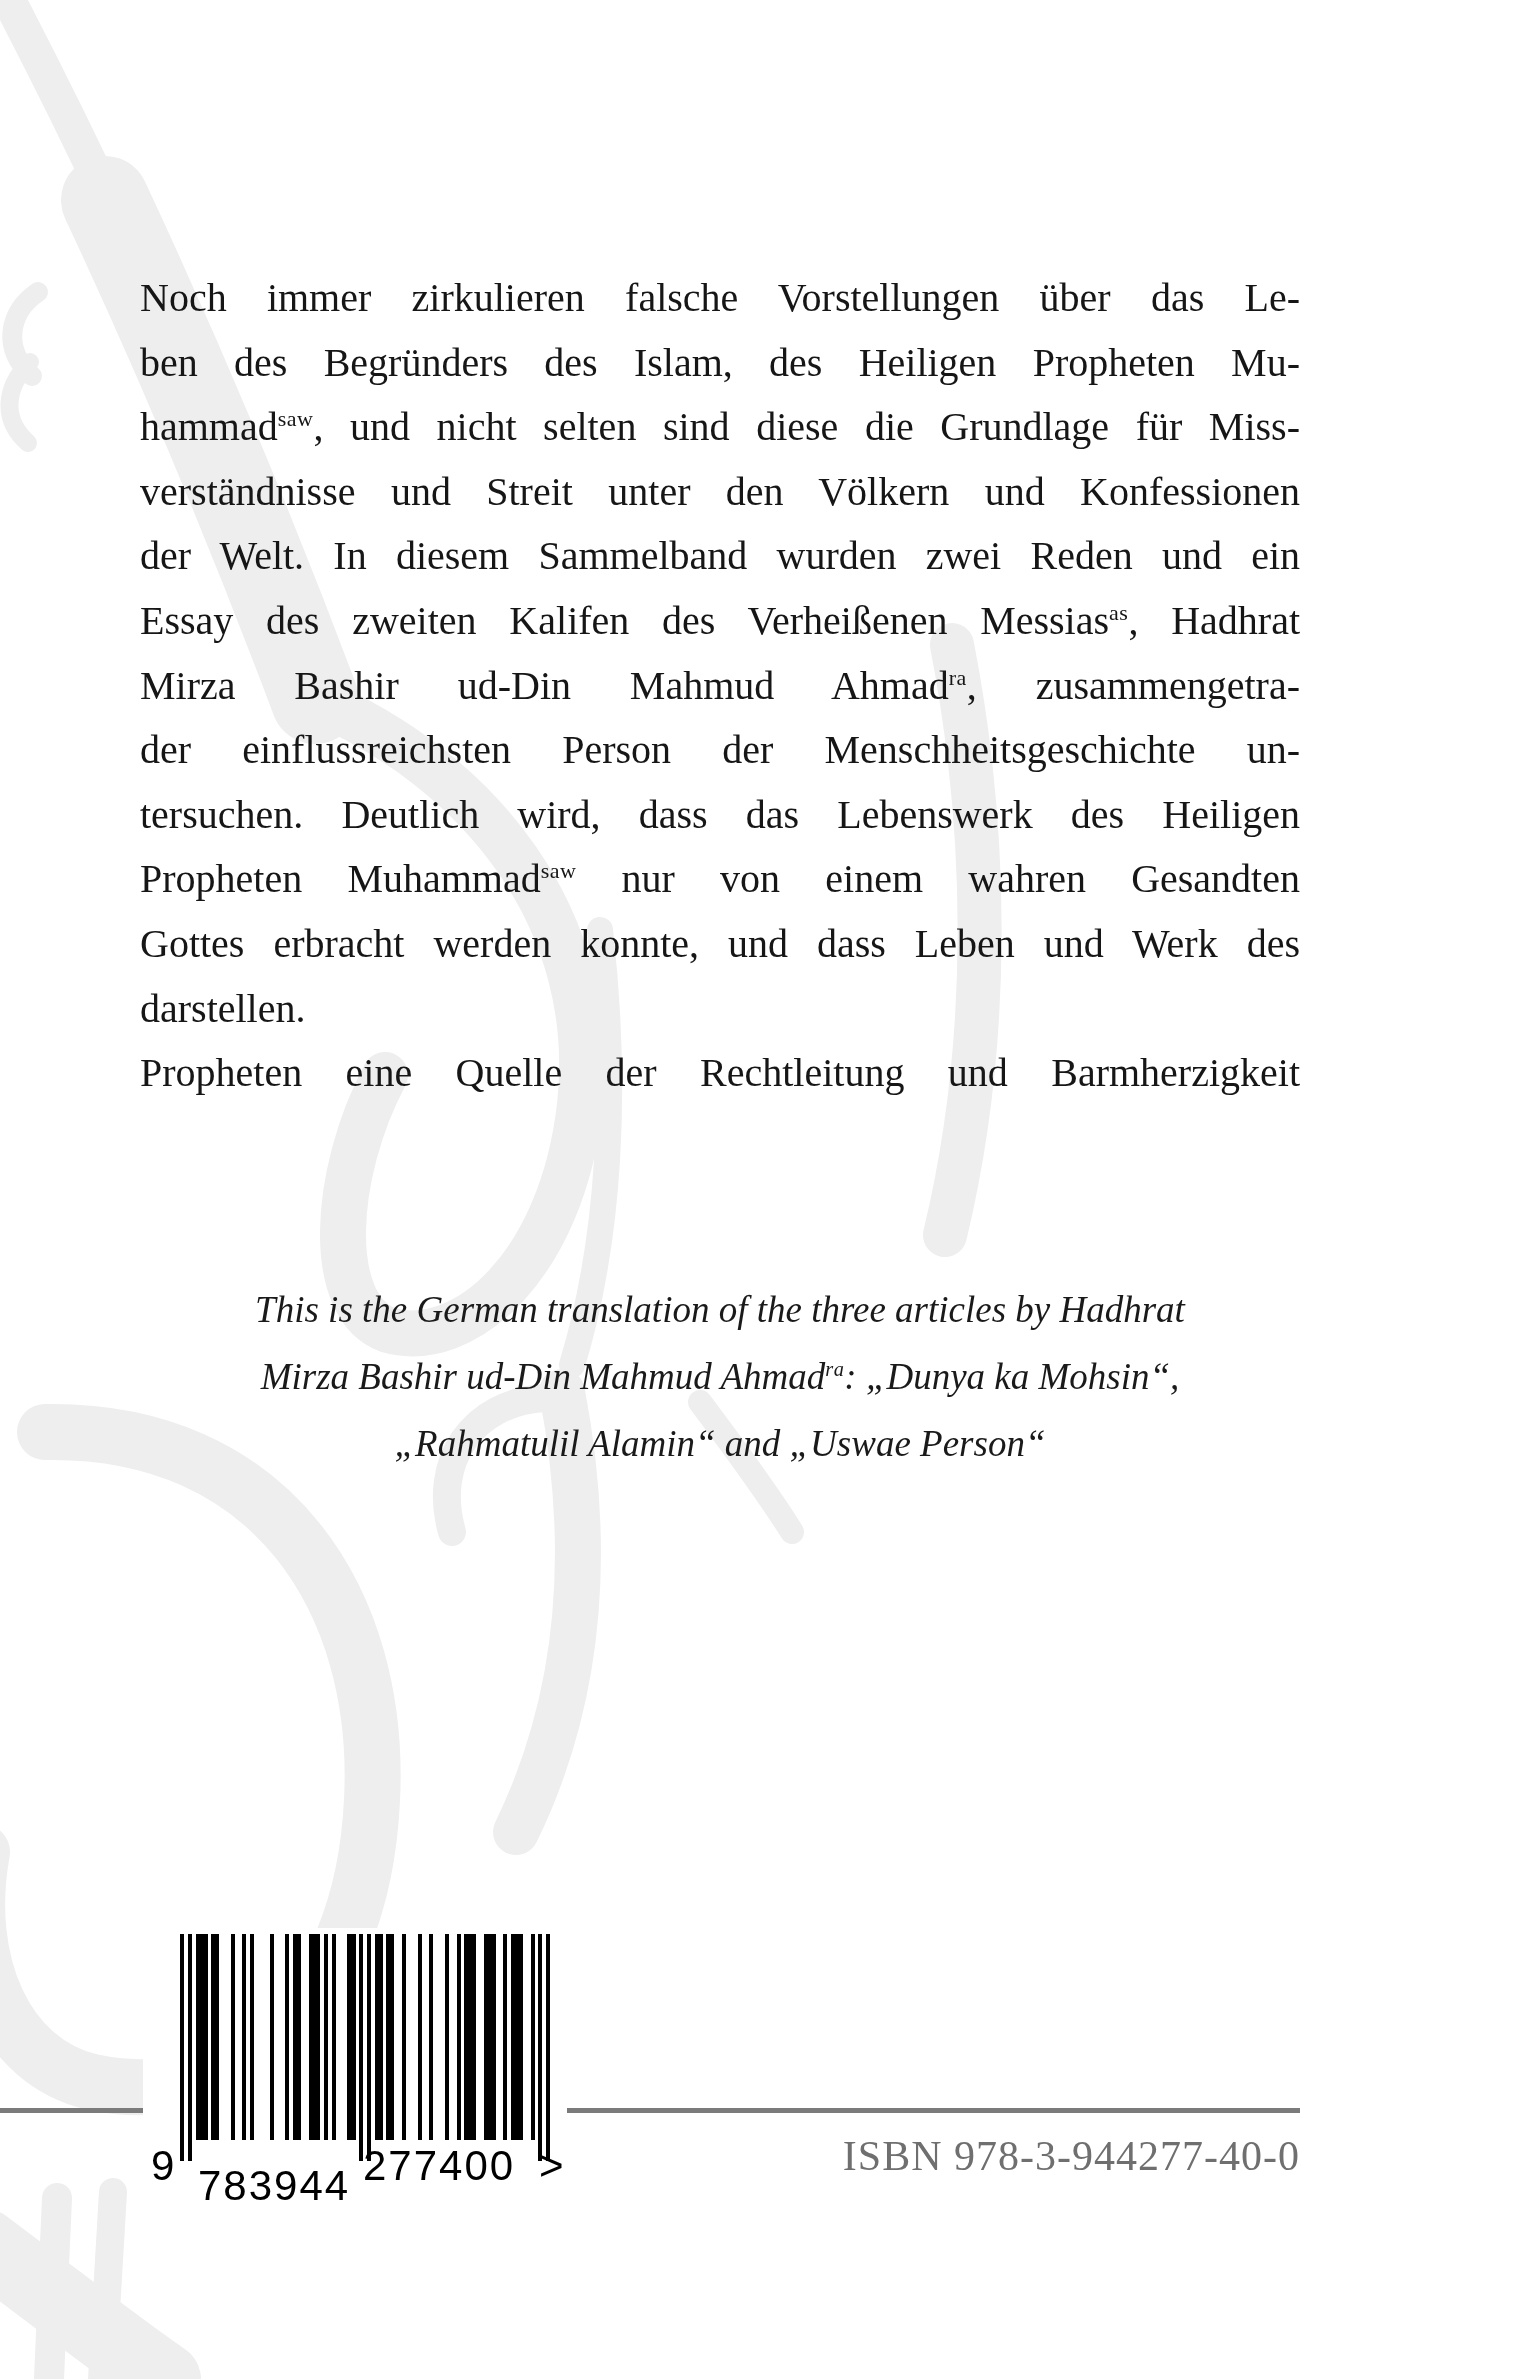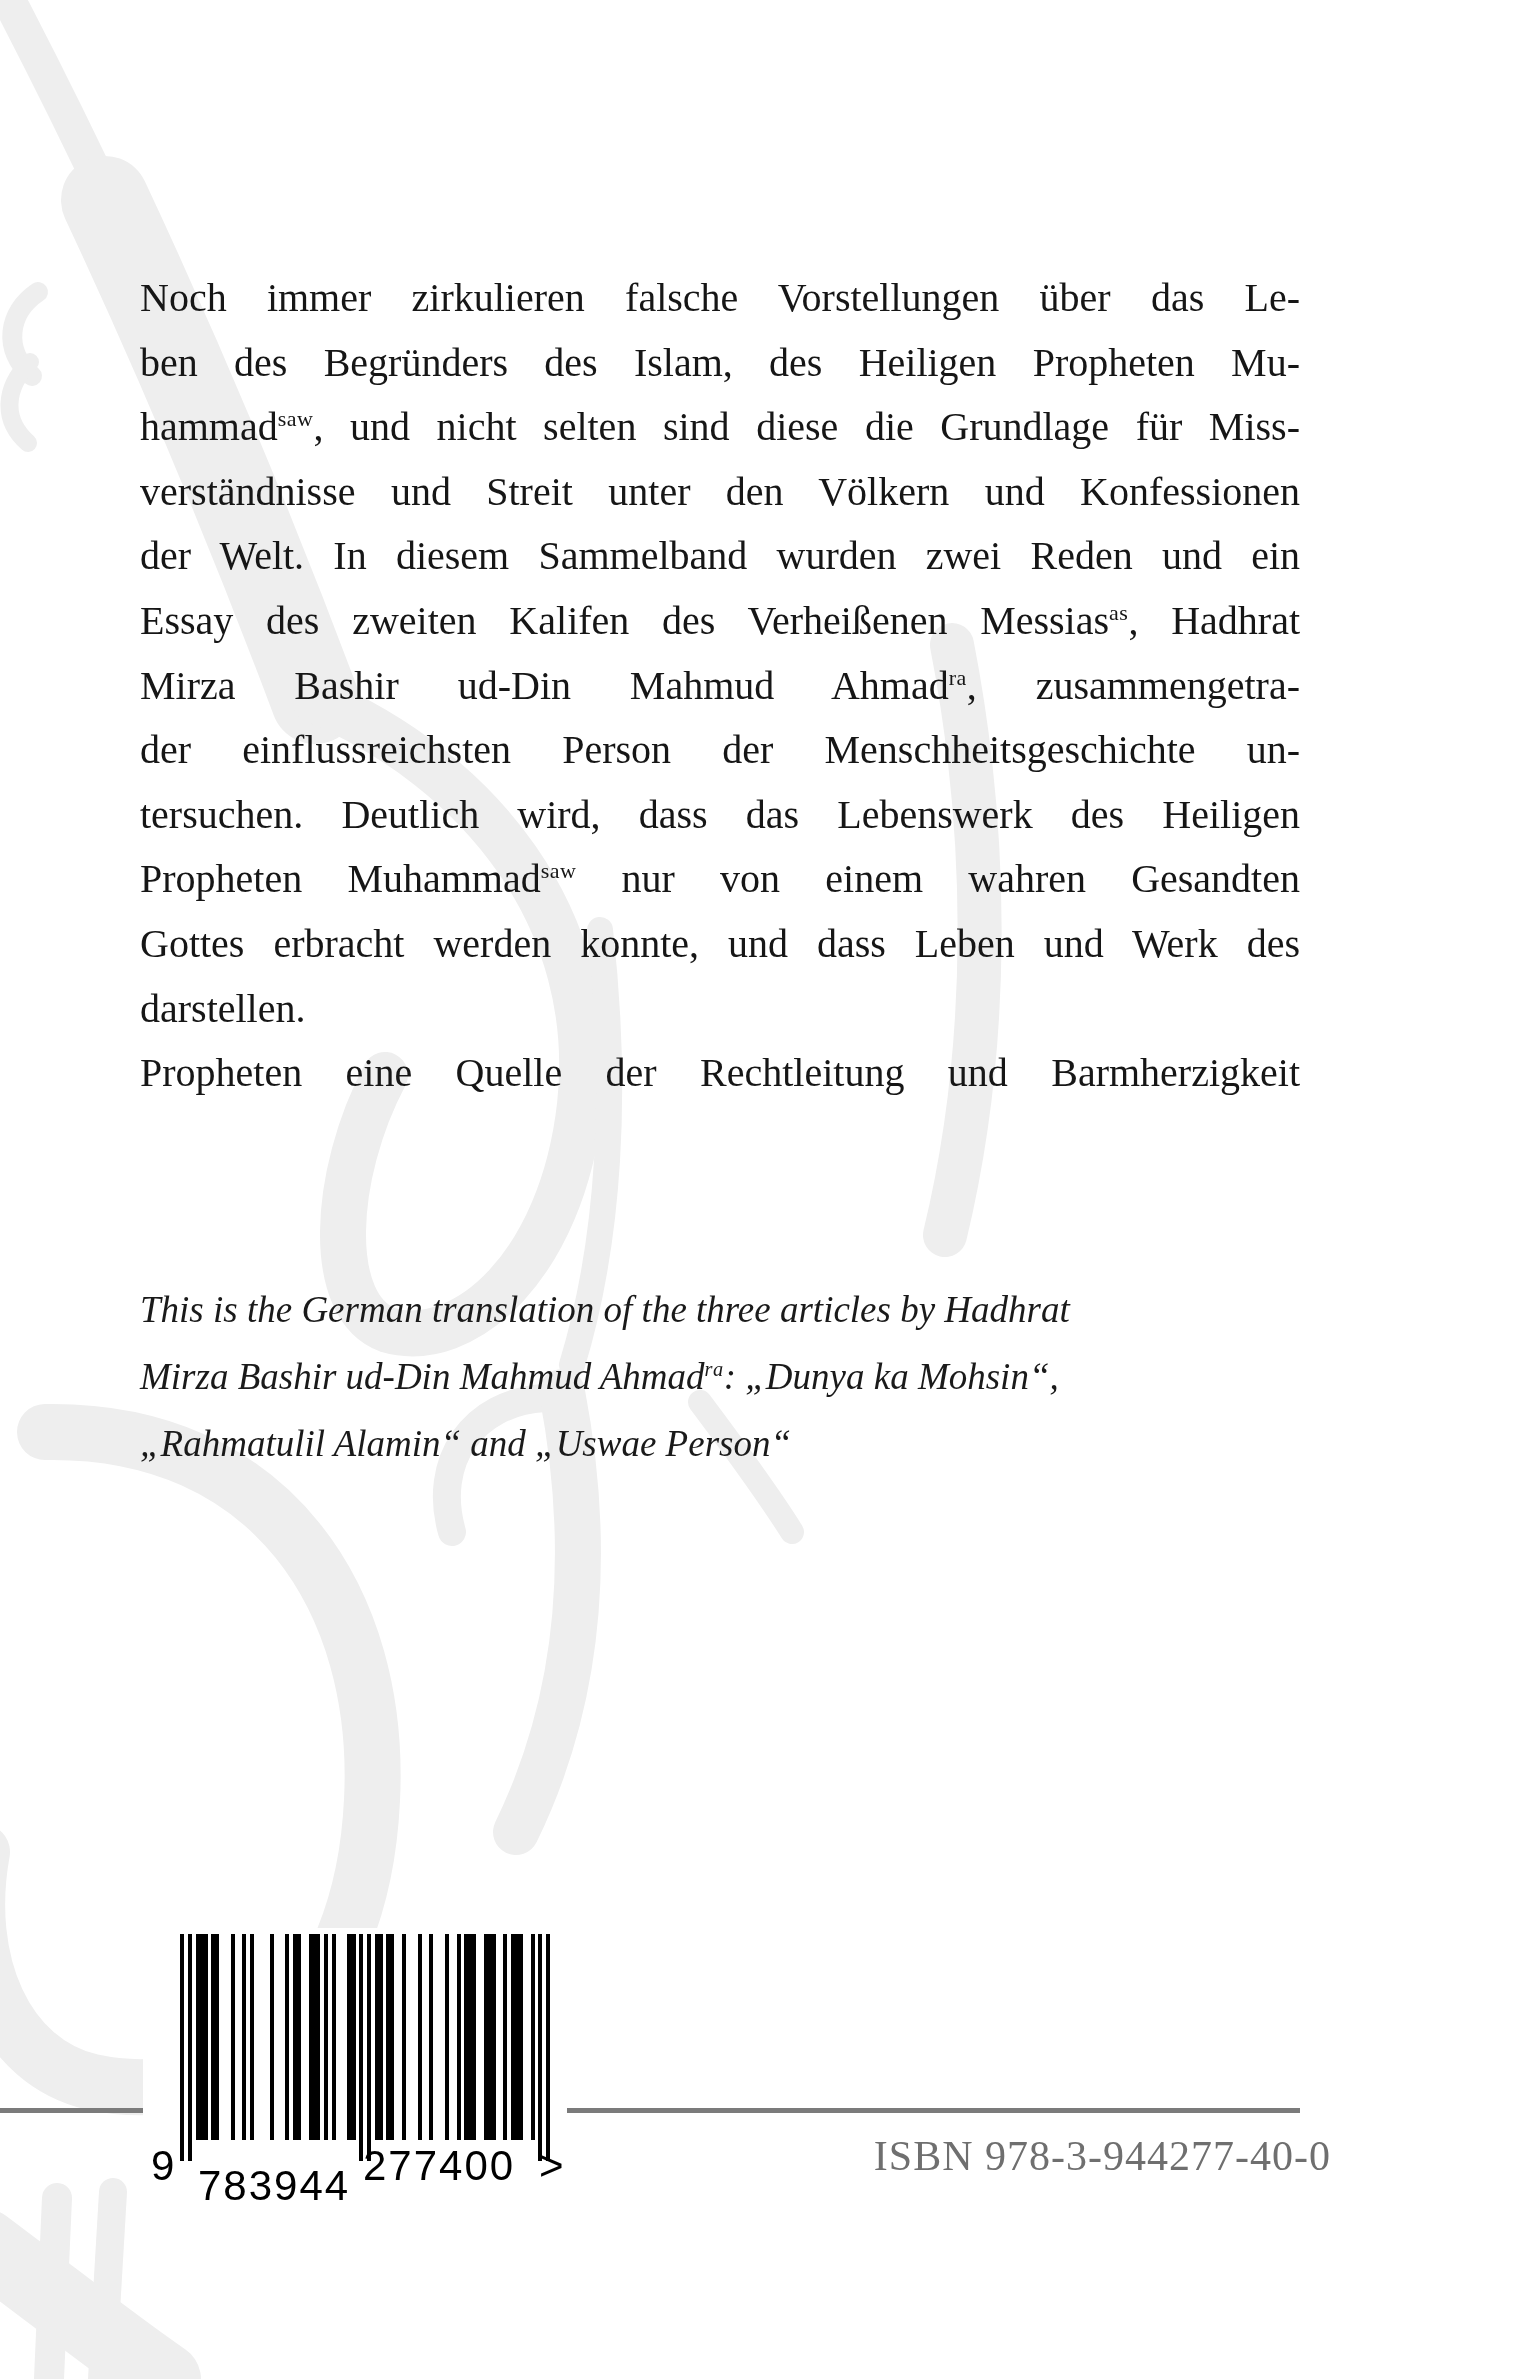--- a/index.html
+++ b/index.html
@@ -14,21 +14,21 @@
     font-size:40px; line-height:64.6px; color:#161616; z-index:1;
   }
   .body-line { text-align:justify; text-align-last:justify; }
   .body-line.last { text-align-last:left; }
   .body-text sup, .note-text sup {
     font-size:0.55em; line-height:0; letter-spacing:0.5px;
   }
   .note-text {
     position:absolute; left:140px; top:1276px; width:1160px;
     font-style:italic; font-size:37px; line-height:67px;
-    text-align:left; color:#1a1a1a; z-index:1;
+    text-align:center; color:#1a1a1a; z-index:1;
   }
   .divider {
     position:absolute; left:0; top:2108px; width:1300px; height:5px;
     z-index:1;
   }
   .barcode-box {
     position:absolute; left:143px; top:1928px; width:424px; height:262px;
     background:#ffffff; z-index:2;
   }
   .bars { position:absolute; left:37px; top:6px; width:370px; height:227px; }
@@ -38,21 +38,21 @@
     position:absolute; top:214px; font-family:"Liberation Sans", sans-serif;
     font-size:42px; color:#000; letter-spacing:2px; white-space:nowrap;
   }
   .bc-first { left:8px; }
   .bc-left  { left:55px;margin-top:20px; }
   .bc-right { left:220px; }
   .bc-arrow { left:396px; letter-spacing:0; }
   .isbn {
     position:absolute; left:0; top:2132px; width:1300px;
     text-align:right; font-size:42px; color:#6f6f6f;
-    letter-spacing:1px; z-index:1;padding-left:31px;
+    letter-spacing:1px; z-index:1;
   }
 </style>
 </head>
 <body>
 
 <div class="cover" style="background: rgb(255, 255, 255);">
 
   <svg class="watermark-svg" width="1528" height="2379" viewBox="0 0 1528 2379">
     <g fill="none" stroke="#eeeeee" stroke-linecap="round">
       <path class="wm" d="M 14,10 C 45,70 80,140 115,215" stroke-width="34" stroke="#eeeeee"></path>

